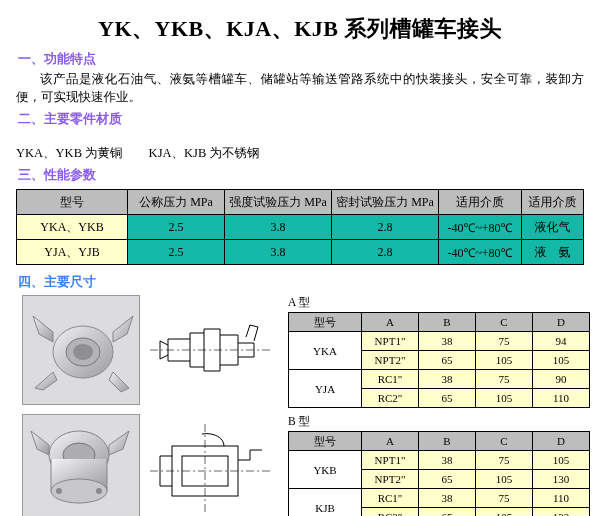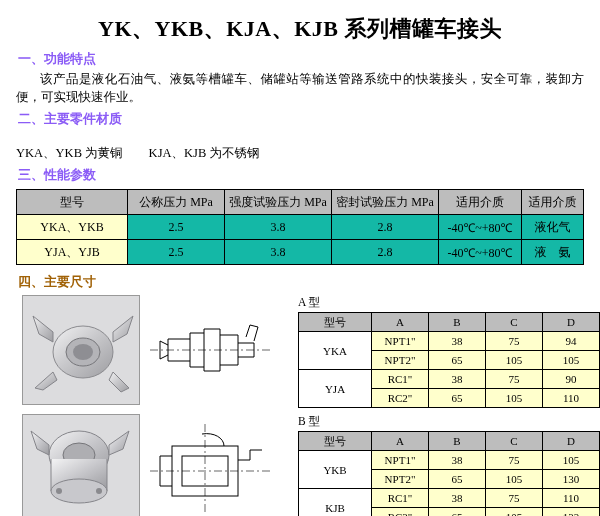--- a/index.html
+++ b/index.html
@@ -74,21 +74,21 @@
     font-weight: normal;
   }
   table.perf tbody td {
     background: #14b8a6;
   }
   table.perf tbody td:first-child {
     background: #ffffcc;
   }
 
   .sub-head {
-    color: #a16207;
+    color: #3b82f6;
     font-weight: bold;
     font-size: 13px;
     margin: 8px 0 4px 18px;
     font-family: "Liberation Sans", sans-serif;
   }
 
   
   .figs {
     position: relative;
     margin-top: 4px;
@@ -109,21 +109,21 @@
     flex: none;
   }
   .drawing {
     width: 128px;
     height: 108px;
     margin-left: 6px;
     position: relative;
     flex: none;
   }
   .dim-tables {
-    margin-left: 24px;
+    margin-left: 14px;
     flex: none;
   }
   .type-label {
     font-size: 11.5px;
     margin-bottom: 2px;
   }
   table.dim {
     border-collapse: collapse;
     width: 296px;
     table-layout: fixed;

